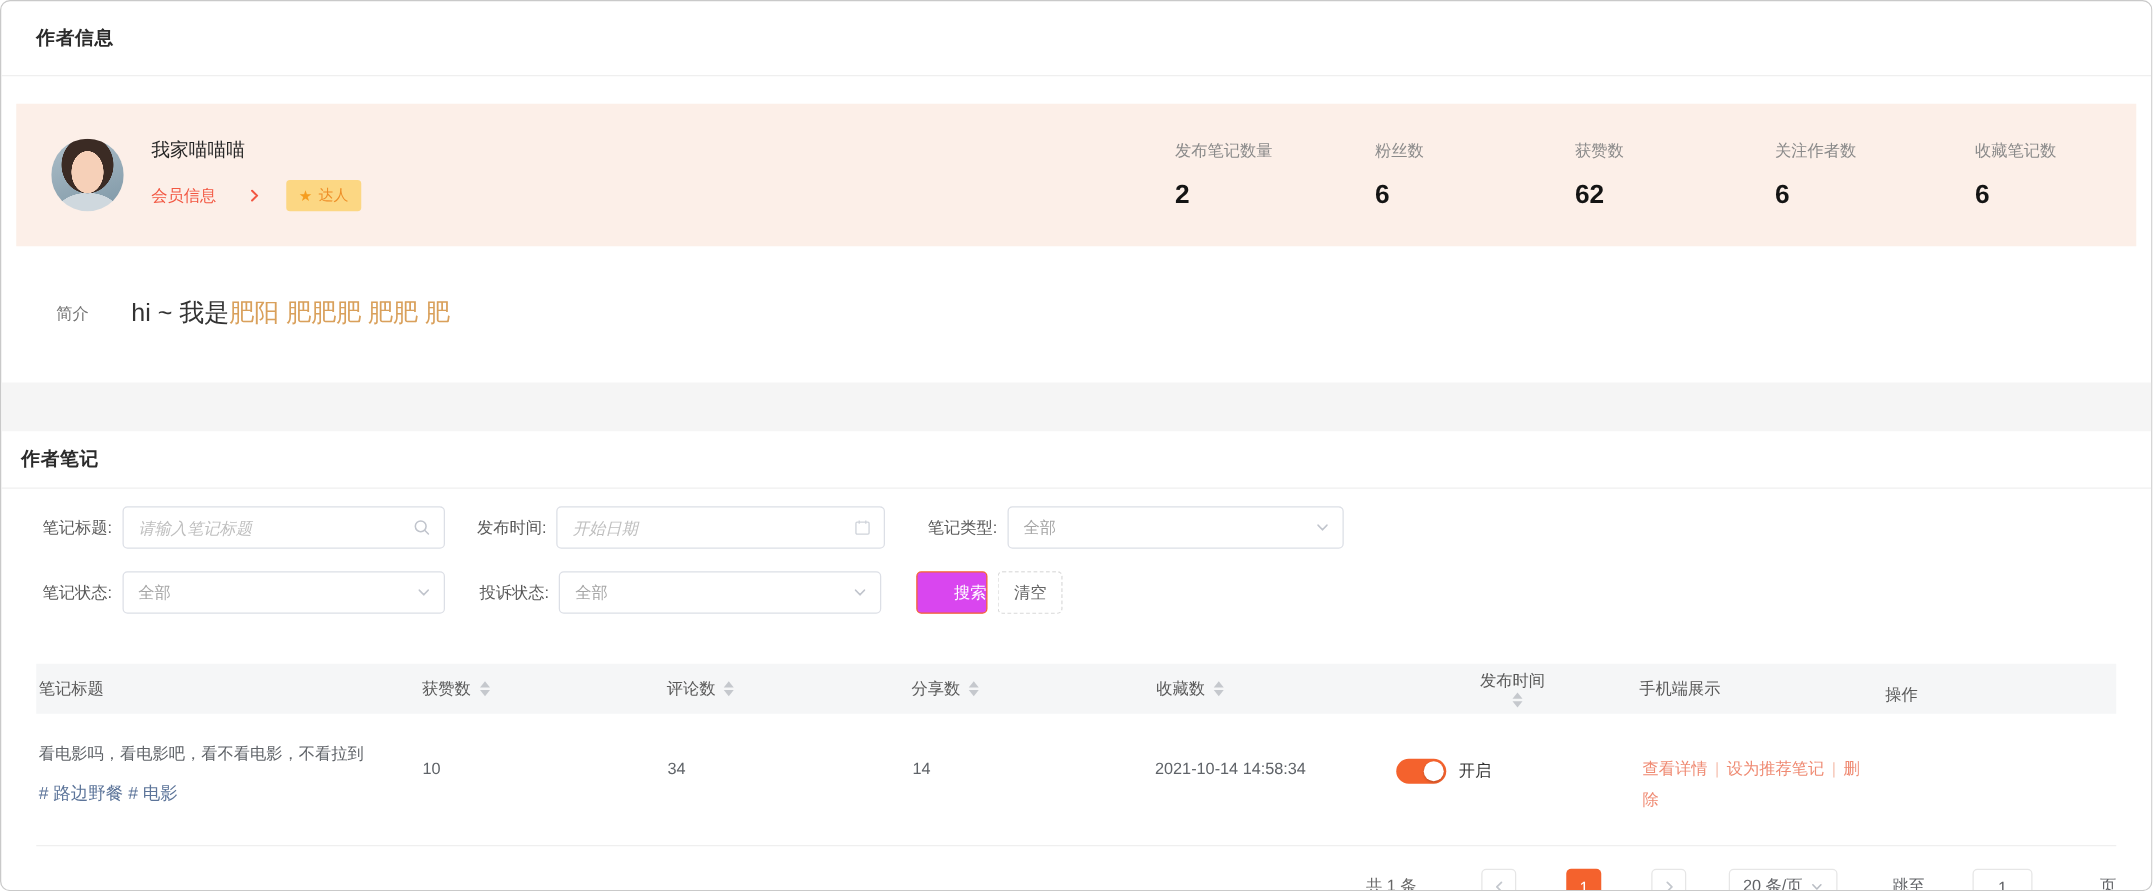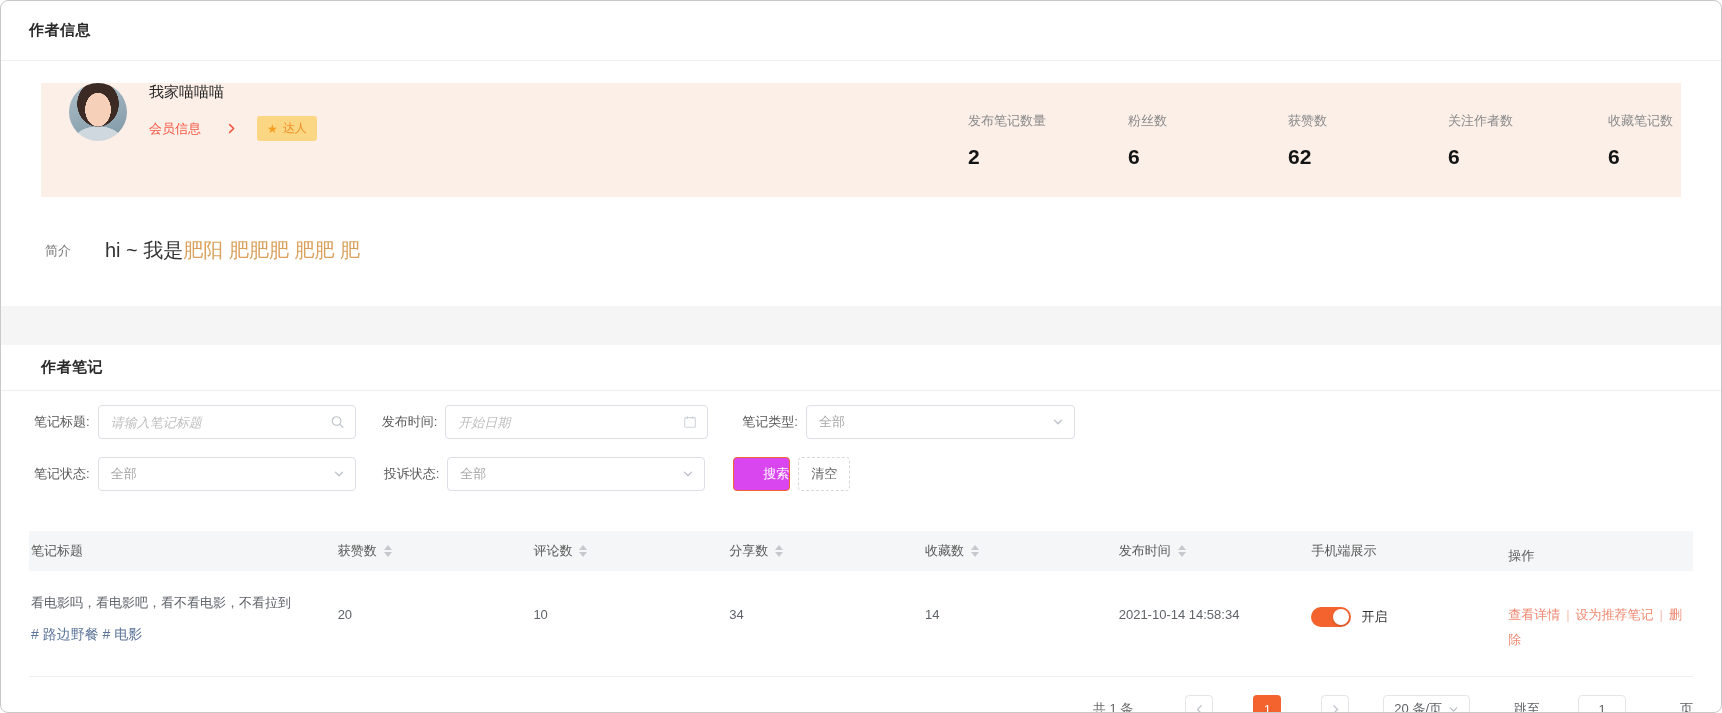--- a/index.html
+++ b/index.html
@@ -4,21 +4,21 @@
 <style>
   * { margin:0; padding:0; box-sizing:border-box; }
   html,body { width:1722px; height:713px; background:#fff; font-family:"Liberation Sans","DejaVu Sans",sans-serif; }
   .page { position:relative; width:1722px; height:713px; border:1px solid #c9c9c9; border-radius:8px; background:#fff; overflow:hidden; }
 
   
   .section-header { height:60px; display:flex; align-items:center; padding:0 28px; border-bottom:1px solid #efefef; }
   .section-title { font-size:15px; font-weight:700; color:#2b2b2b; letter-spacing:.5px; }
 
   
-  .banner { position:relative; margin:22px 40px 0; height:114px; background:#fcefe8; display:flex; align-items:flex-start; padding-left:28px; }
+  .banner { position:relative; margin:22px 12px 0; height:114px; background:#fcefe8; display:flex; align-items:center; padding-left:28px; }
   .avatar { width:58px; height:58px; border-radius:50%; flex:0 0 58px;
     background:
       radial-gradient(ellipse 13px 17px at 50% 46%, #f6d0b8 98%, rgba(0,0,0,0) 100%),
       radial-gradient(ellipse 21px 23px at 50% 36%, #3b2b24 98%, rgba(0,0,0,0) 100%),
       radial-gradient(ellipse 25px 16px at 50% 102%, #cfd8de 98%, rgba(0,0,0,0) 100%),
       linear-gradient(160deg,#aebfc9,#7e97a6);
   }
   .author-meta { margin-left:22px; }
   .author-name { font-size:15px; color:#262626; }
   .author-links { margin-top:14px; display:flex; align-items:center; }
@@ -33,21 +33,21 @@
 
   
   .intro-row { margin-top:40px; padding-left:44px; display:flex; align-items:center; }
   .intro-label { font-size:13px; color:#737373; }
   .intro-text { margin-left:34px; font-size:20px; color:#333; }
   .intro-text .hl { color:#d9a05b; }
 
   .band { margin-top:42px; height:39px; background:#f5f5f5; }
 
   
-  .notes-header { height:46px; display:flex; align-items:center; padding:0 40px; border-bottom:1px solid #efefef; }
+  .notes-header { height:46px; display:flex; align-items:center; padding:0 16px; border-bottom:1px solid #efefef; }
 
   
   .filters { padding:14px 28px 0 33px; }
   .filter-row { display:flex; align-items:center; }
   .filter-row + .filter-row { margin-top:18px; }
   .filter-group { display:flex; align-items:center; }
   .filter-label { font-size:13px; color:#595959; margin-right:8px; white-space:nowrap; }
   .input-box, .select-box { position:relative; height:34px; border:1px solid #dcdfe6; border-radius:4px; background:#fff; display:flex; align-items:center; }
   .input-box input { border:none; outline:none; height:32px; width:100%; padding:0 34px 0 12px; font-size:13px; color:#606266; background:transparent; font-family:inherit;font-style:italic; }
   .input-box input::placeholder { color:#bfbfbf; }
@@ -61,21 +61,21 @@
   .btn-clear { margin-left:8px; width:52px; background:#fff; color:#666; border:1px dashed #d9d9d9; }
 
   
   .table { margin:40px 28px 0; }
   .t-row { display:flex; }
   .t-head { background:#f5f6f7; height:40px; align-items:center; }
   .t-head .cell { font-size:13px; color:#595959; display:flex; align-items:center; }
   .cell { padding-right:10px; }
   .c-title { width:309px; padding-left:2px; }
   .c-like { width:196px; } .c-comment { width:196px; } .c-share { width:196px; }
-  .c-fav { width:194px; } .c-time { width:193px; } .c-mobile { width:197px; } .c-action { width:185px; }
+  .c-fav { width:194px; } .c-time { width:193px;flex-direction:column; } .c-mobile { width:197px; } .c-action { width:185px; }
   .sort-caret { display:inline-flex; flex-direction:column; margin-left:7px; cursor:pointer; }
   .sort-caret .up { width:0; height:0; border-left:4px solid transparent; border-right:4px solid transparent; border-bottom:5px solid #c5c8cd; margin-bottom:2px; }
   .sort-caret .down { width:0; height:0; border-left:4px solid transparent; border-right:4px solid transparent; border-top:5px solid #c5c8cd; }
   .t-body { border-bottom:1px solid #efefef; padding:22px 0 24px; align-items:flex-start; }
   .t-body .cell { font-size:13px; color:#5f6368; padding-top:14px; }
   .note-title { font-size:14px; color:#4c4c4c; line-height:1.5; padding-top:0 !important; }
   .note-tags { margin-top:11px; font-size:14px; color:#5c7499; cursor:pointer; }
   .toggle-wrap { display:flex; align-items:center; }
   .toggle { width:40px; height:20px; border-radius:10px; background:#f4622d; position:relative; cursor:pointer; }
   .toggle .knob { position:absolute; right:2px; top:2px; width:16px; height:16px; border-radius:50%; background:#fff; box-shadow:0 1px 2px rgba(0,0,0,.2); }
@@ -269,21 +269,20 @@
       <div class="cell c-action">
           <span>操作</span>
         </div>
     </div>
 
     <div class="t-row t-body">
       <div class="cell c-title note-title">
         <div>看电影吗，看电影吧，看不看电影，不看拉到</div>
         <div class="note-tags"># 路边野餐 # 电影</div>
       </div>
-      <div class="cell c-like">20</div>
       <div class="cell c-comment">10</div>
       <div class="cell c-share">34</div>
       <div class="cell c-fav">14</div>
       <div class="cell c-time">2021-10-14 14:58:34</div>
       <div class="cell c-mobile">
         <div class="toggle-wrap">
           <div class="toggle">
               <div class="knob"></div>
             </div>
           <span class="toggle-label">开启</span>

